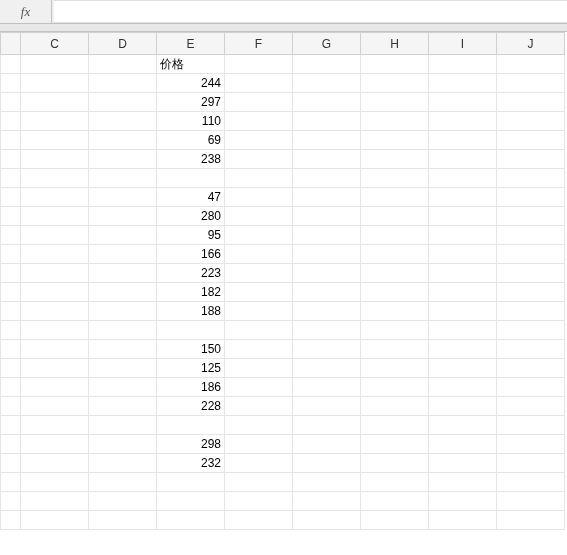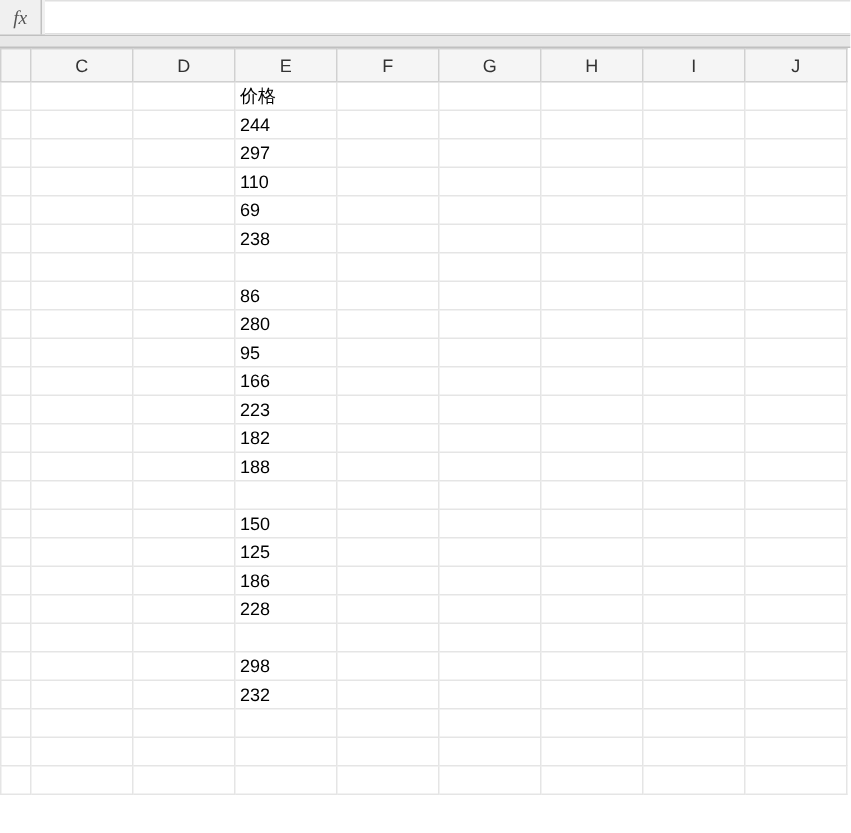--- a/index.html
+++ b/index.html
@@ -16,21 +16,21 @@
       height: 555px;
     }
     .formula-bar {
       height: 24px;
       background: #f0f0f0;
       border-bottom: 1px solid #c0c0c0;
       display: flex;
       align-items: center;
     }
     .fx-label {
-      width: 28px;
+      width: 52px;
       text-align: center;
       font-style: italic;
       font-family: "Times New Roman", serif;
       color: #555;
       font-size: 13px;
       border-right: 1px solid #c0c0c0;
       height: 100%;
       display: flex;
       align-items: center;
       justify-content: center;
@@ -77,21 +77,21 @@
     td {
       border: 1px solid #e5e5e5;
       height: 19px;
       padding: 0 3px;
       color: #000;
       font-size: 12px;
       white-space: nowrap;
       overflow: hidden;
     }
     td.num {
-      text-align: left;
+      text-align: right;
     }
     td.txt {
       text-align: left;
     }
   </style>
 </head>
 <body>
 
 <div class="formula-bar">
   <div class="fx-label">fx</div>
@@ -189,21 +189,21 @@
           <td class="txt"></td>
           <td class="txt"></td>
           <td class="txt"></td>
           <td class="txt"></td>
           <td class="txt"></td>
         </tr>
         <tr>
           <td class="txt" style="width: 20px;"></td>
           <td class="txt"></td>
           <td class="txt"></td>
-          <td class="num">86</td>
+          <td class="num">47</td>
           <td class="txt"></td>
           <td class="txt"></td>
           <td class="txt"></td>
           <td class="txt"></td>
           <td class="txt"></td>
         </tr>
         <tr>
           <td class="txt" style="width: 20px;"></td>
           <td class="txt"></td>
           <td class="txt"></td>

